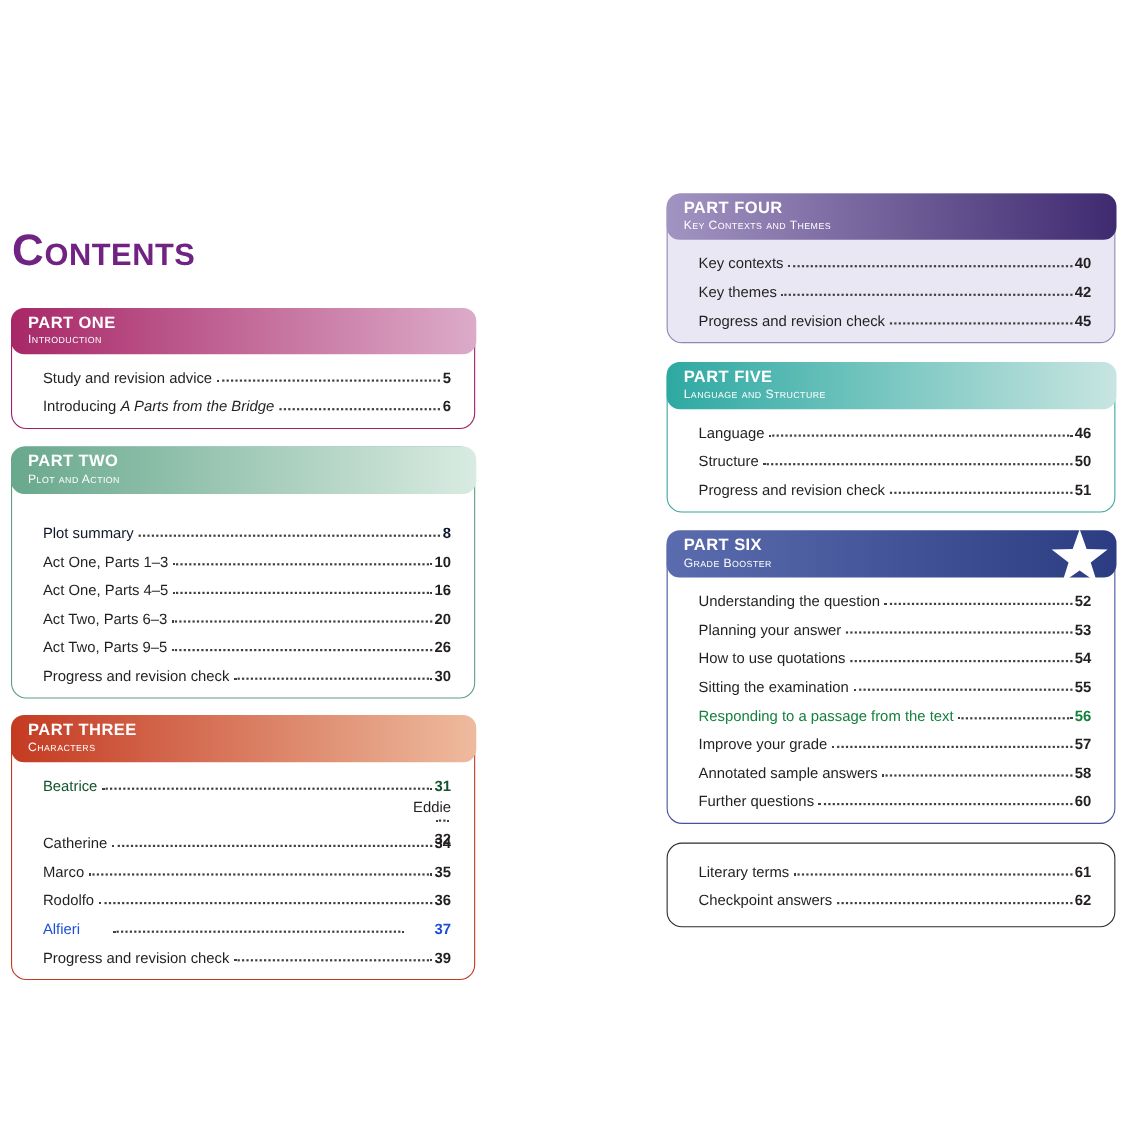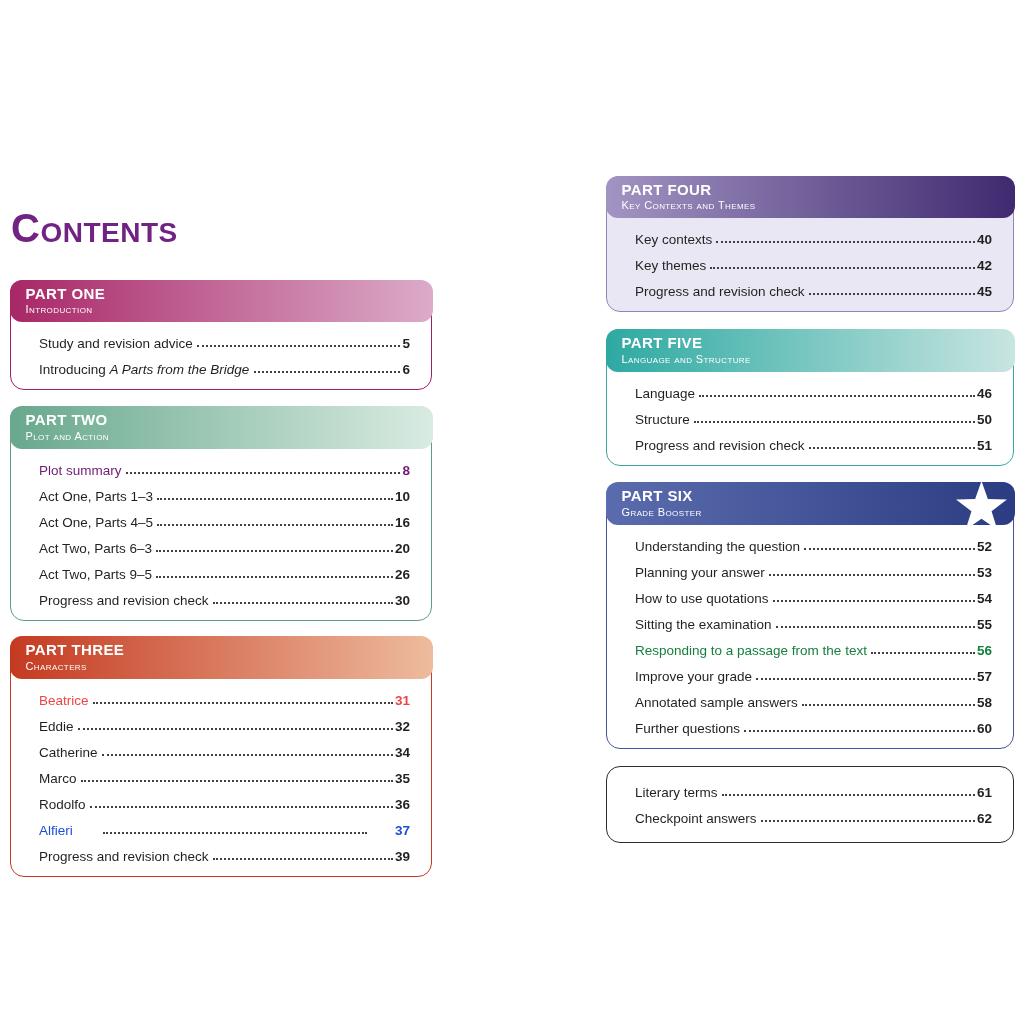--- a/index.html
+++ b/index.html
@@ -105,21 +105,21 @@
             <span class="entry-page">6</span>
           </div>
         </div>
       </section>
       <section class="box" style="border-color: rgb(93, 159, 132);">
         <header class="box-header" style="background: linear-gradient(90deg, rgb(104, 168, 141), rgb(217, 235, 226));">
           <span class="part-label">PART TWO</span>
           <span class="part-subtitle">Plot and Action</span>
         </header>
         <div class="box-body">
-          <div class="entry" style="color: #701a75;">
+          <div class="entry" style="color: #0f172a; margin-top: 14px;">
             <span class="entry-label">Plot summary</span>
             <span class="entry-dots"></span>
             <span class="entry-page">8</span>
           </div>
           <div class="entry" style="color: rgb(35, 31, 32);">
             <span class="entry-label">Act One, Parts 1–3</span>
             <span class="entry-dots"></span>
             <span class="entry-page">10</span>
           </div>
           <div class="entry" style="color: rgb(35, 31, 32);">
@@ -143,26 +143,26 @@
             <span class="entry-page">30</span>
           </div>
         </div>
       </section>
       <section class="box" style="border-color: rgb(194, 58, 32);">
         <header class="box-header" style="background: linear-gradient(90deg, rgb(196, 58, 33), rgb(238, 187, 158));">
           <span class="part-label">PART THREE</span>
           <span class="part-subtitle">Characters</span>
         </header>
         <div class="box-body">
-          <div class="entry" style="color: #ef4444; text-align: right;">
+          <div class="entry" style="color: #14532d; text-align: right;">
             <span class="entry-label">Beatrice</span>
             <span class="entry-dots"></span>
             <span class="entry-page">31</span>
           </div>
-          <div class="entry" style="color: rgb(35, 31, 32);">
+          <div class="entry" style="color: rgb(35, 31, 32); flex-direction: column;">
             <span class="entry-label">Eddie</span>
             <span class="entry-dots"></span>
             <span class="entry-page">32</span>
           </div>
           <div class="entry" style="color: rgb(35, 31, 32);">
             <span class="entry-label">Catherine</span>
             <span class="entry-dots"></span>
             <span class="entry-page">34</span>
           </div>
           <div class="entry" style="color: rgb(35, 31, 32);">

